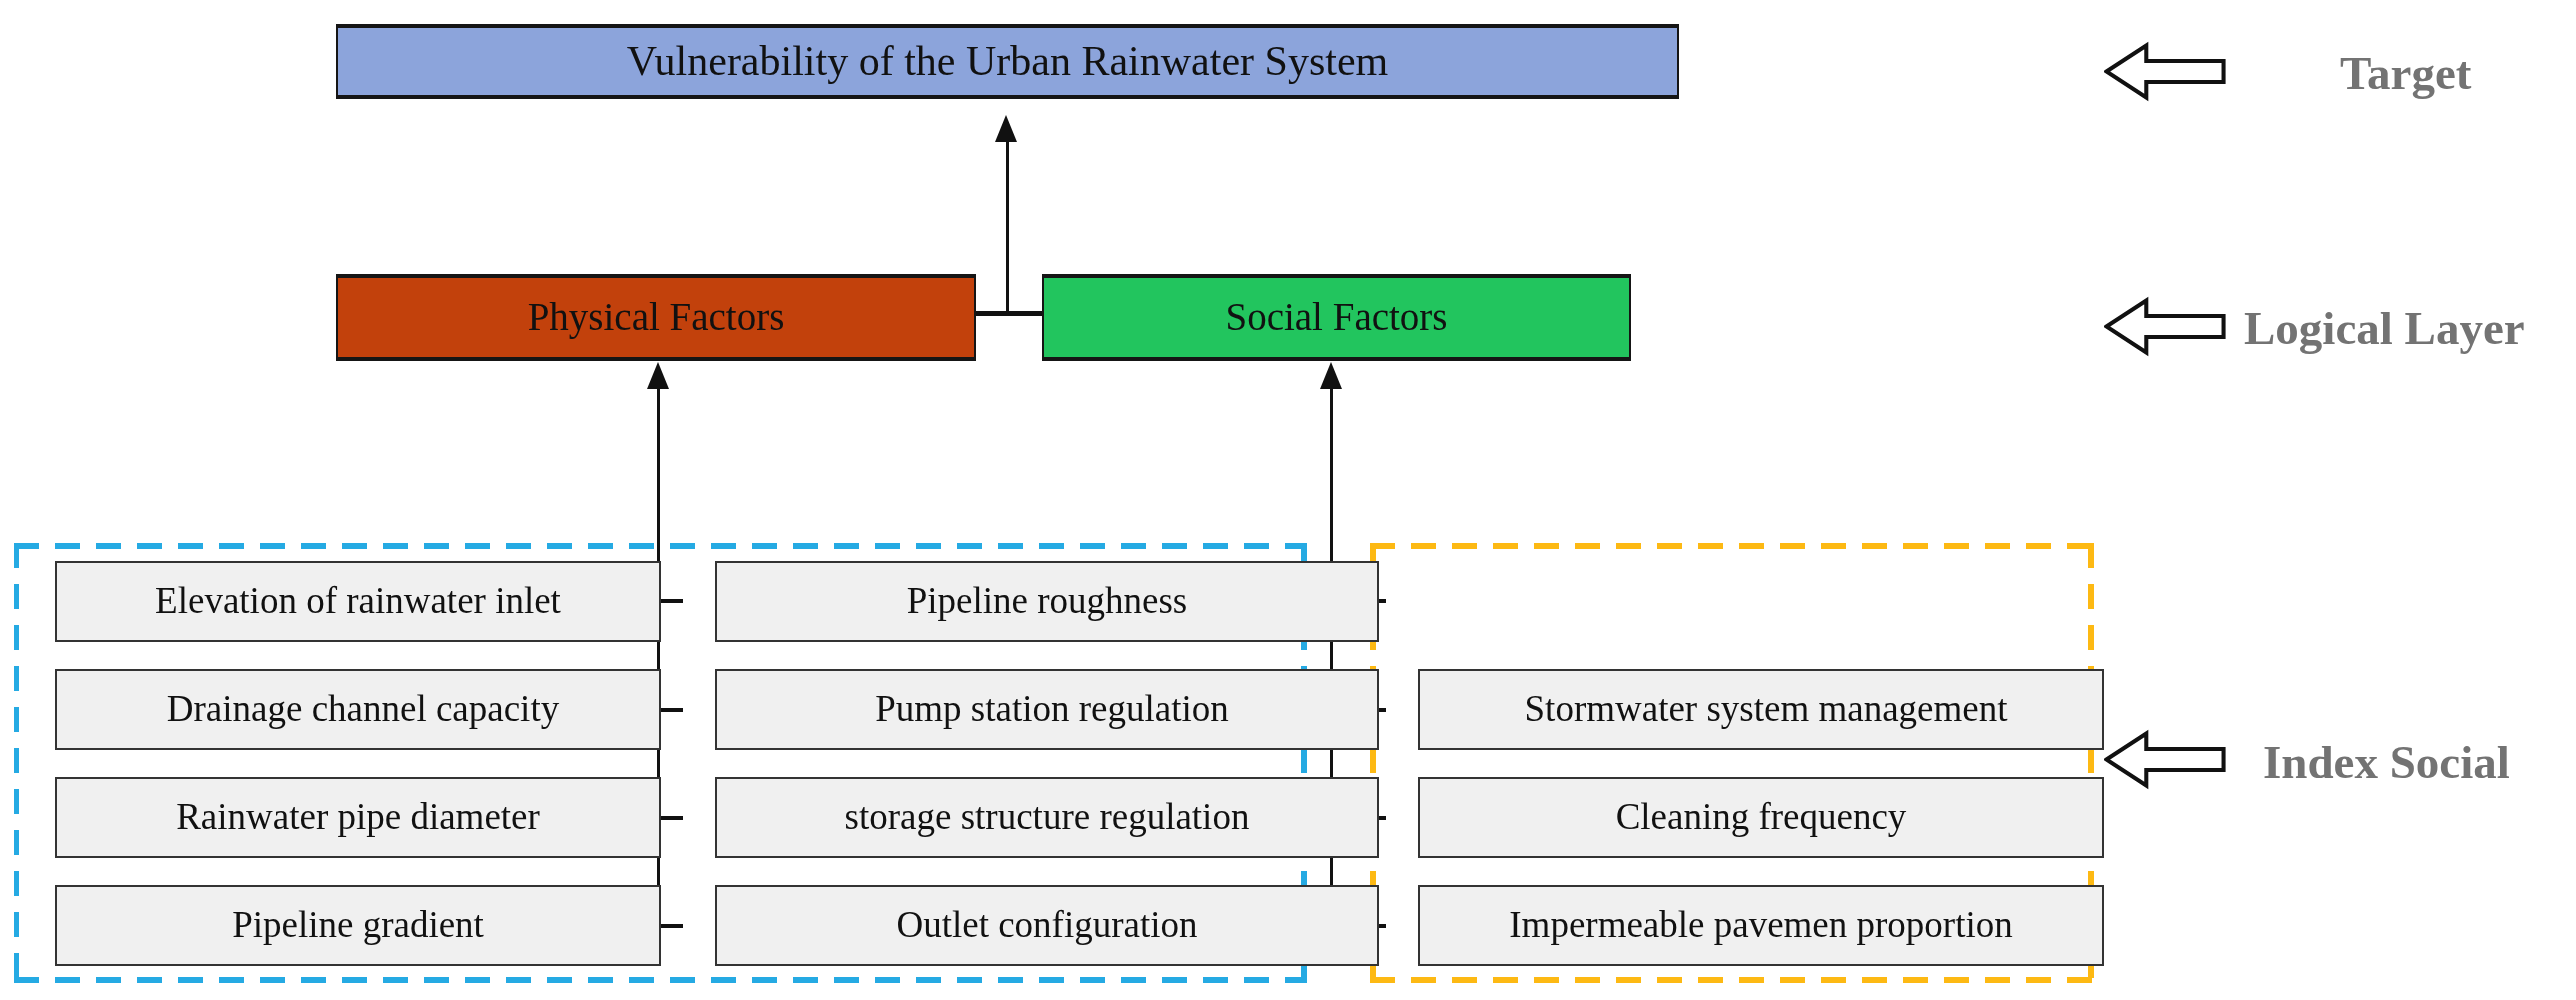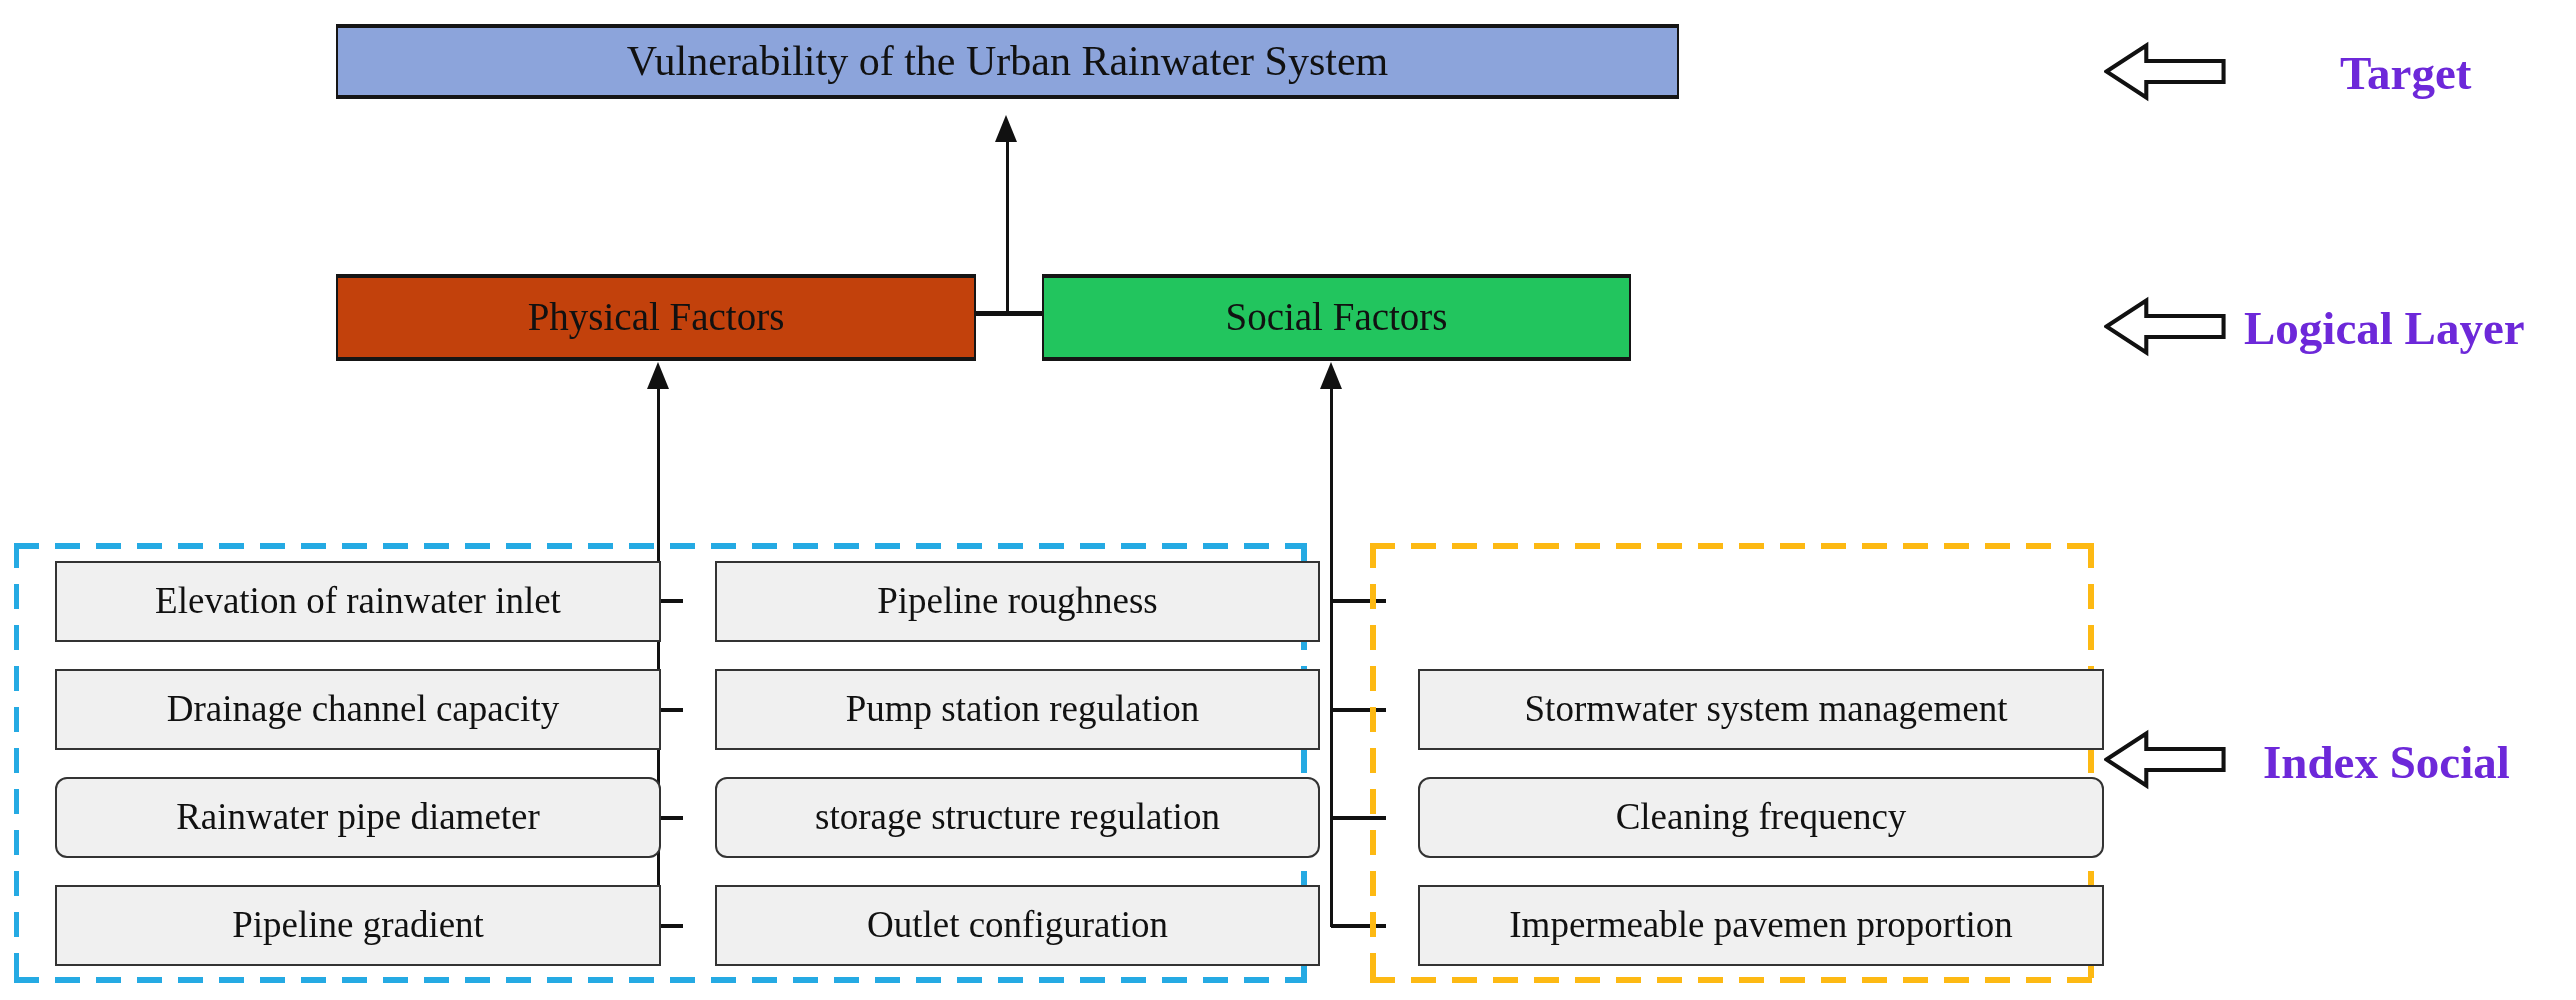--- a/index.html
+++ b/index.html
@@ -45,25 +45,25 @@
   }
   
   .idx{
     background:#F0F0F0;
     border:2.5px solid #333333;
     font-size:37px;
     height:81px;
     margin-left:32px;
   }
   .col1{left:23px;   width:606px;}
-  .col2{left:683px;  width:605px;align-items:center;}
+  .col2{left:683px;  width:664px;align-items:center;}
   .col3{left:1386px; width:686px;}
   .row1{top:561px;}
   .row2{top:669px;padding-left:10px;}
-  .row3{top:777px;border-radius:12px;}
+  .row3{top:777px;}
   .row4{top:885px;}
   
   .vline{position:absolute;width:3.4px;background:#111;}
   .hline{position:absolute;height:4.2px;background:#111;}
   .hline-thick{position:absolute;height:5px;background:#111;}
   .arrowhead-up{
     position:absolute;width:0;height:0;
     border-left:11.8px solid transparent;
     border-right:11.8px solid transparent;
     border-bottom:27px solid #111;
@@ -75,21 +75,21 @@
   .dash-v.blue{background:repeating-linear-gradient(180deg,#25AAE3 0 25px,transparent 25px 41px);}
   .dash-h.yellow{background:repeating-linear-gradient(90deg,#FDB913 0 25px,transparent 25px 41px);}
   .dash-v.yellow{background:repeating-linear-gradient(180deg,#FDB913 0 25px,transparent 25px 41px);}
   
   .block-arrow{position:absolute;width:122px;height:61px;}
   .layer-label{
     position:absolute;
     transform:translateY(-50%);
     font-size:47px;
     font-weight:bold;
-    color:#6d28d9;
+    color:#737373;
     white-space:nowrap;
   }
 </style>
 </head>
 <body>
 
 <div class="canvas">
 
   <div class="box top-box">
     <span>Vulnerability of the Urban Rainwater System</span>

